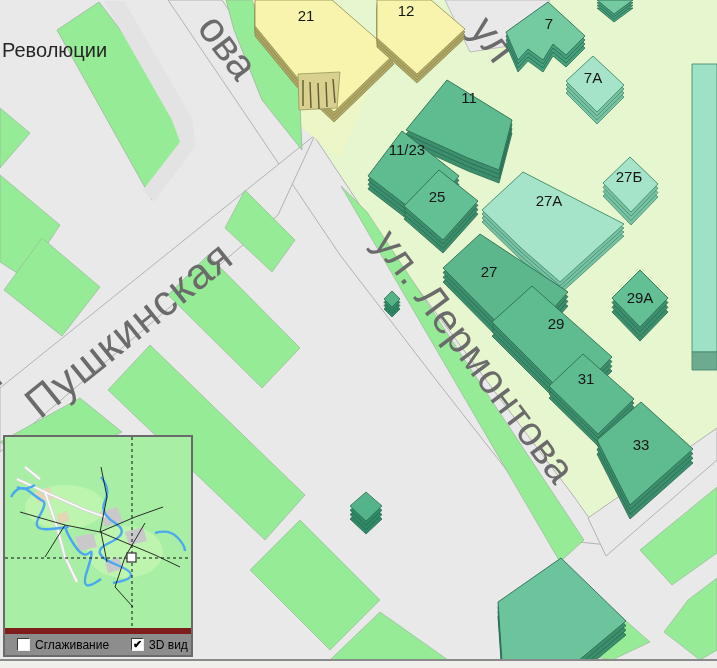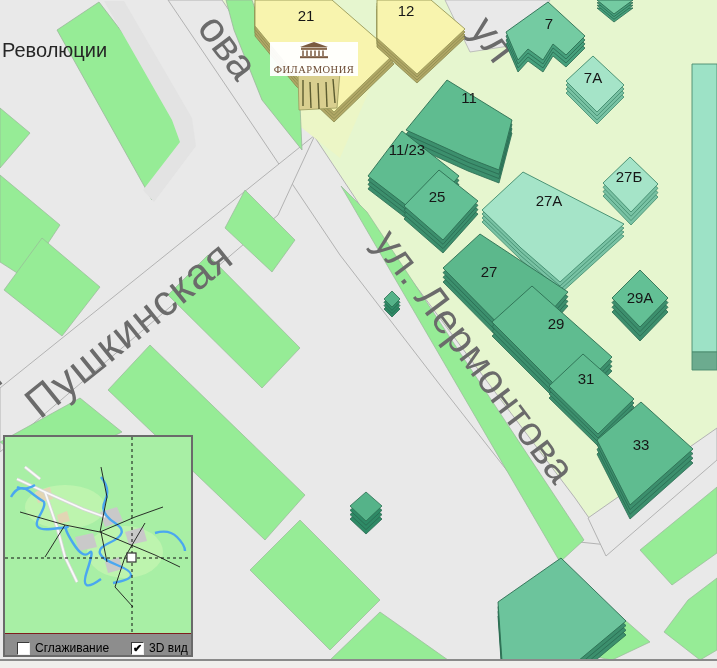--- a/index.html
+++ b/index.html
@@ -13,21 +13,21 @@
   
   .poi-card{position:absolute;left:270px;top:42px;width:88px;height:34px;
             background:rgba(255,255,255,0.95);text-align:center;overflow:hidden;}
   .poi-card .poi-name{display:block;margin-top:1px;font-family:"Liberation Serif",serif;
             font-size:10.5px;letter-spacing:.5px;color:#6b4a32;white-space:nowrap;}
   
   .minimap{position:absolute;left:3px;top:435px;width:190px;height:222px;
            border:2px solid #6a6a6a;background:#a8efa5;box-sizing:border-box;}
   .mm-map{position:relative;width:186px;height:197px;overflow:hidden;}
   .mm-bar{position:absolute;left:0;bottom:0;width:186px;height:21px;background:#8d8d8d;
-          border-top:1px solid #7f1d1d;display:flex;align-items:flex-end;}
+          border-top:6px solid #7f1d1d;display:flex;align-items:center;}
   .mm-check{display:flex;align-items:center;cursor:default;}
   .mm-check.first{margin-left:12px;}
   .mm-check.second{margin-left:22px;}
   .mm-box{display:inline-block;width:13px;height:13px;background:#ffffff;box-sizing:border-box;
           border-top:1px solid #3a3a3a;border-left:1px solid #3a3a3a;
           border-bottom:1px solid #f0f0f0;border-right:1px solid #f0f0f0;
           font-size:11px;line-height:11px;text-align:center;color:#000;font-weight:bold;}
   .mm-label{margin-left:5px;font-size:12px;color:#000;}
   
   .win-bottom{position:absolute;left:0;top:659px;width:717px;height:9px;
@@ -177,36 +177,20 @@
       <text class="bnum" x="549" y="206">27А</text>
       <text class="bnum" x="629" y="182">27Б</text>
       <text class="bnum" x="489" y="277">27</text>
       <text class="bnum" x="556" y="329">29</text>
       <text class="bnum" x="640" y="303">29А</text>
       <text class="bnum" x="586" y="384">31</text>
       <text class="bnum" x="641" y="450">33</text>
     </g>
   </svg>
 
-  <div class="poi-card">
-    <svg width="30" height="17" viewBox="0 0 30 17">
-      <polygon points="15,0 29,5 1,5" fill="#7a5a40"></polygon>
-      <rect x="2" y="5.5" width="26" height="2.4" fill="#8a6a4e"></rect>
-      <g stroke="#7a5a40" stroke-width="1.5">
-        <line x1="4" y1="8.5" x2="4" y2="14"></line>
-          <line x1="8" y1="8.5" x2="8" y2="14"></line>
-        <line x1="12" y1="8.5" x2="12" y2="14"></line>
-          <line x1="16" y1="8.5" x2="16" y2="14"></line>
-        <line x1="20" y1="8.5" x2="20" y2="14"></line>
-          <line x1="24" y1="8.5" x2="24" y2="14"></line>
-      </g>
-      <rect x="1" y="14.2" width="28" height="2" fill="#7a5a40"></rect>
-    </svg>
-    <span class="poi-name">ФИЛАРМОНИЯ</span>
-  </div>
 
   <div class="minimap">
     <div class="mm-map">
       <svg width="186" height="197" viewBox="0 0 186 197">
         <rect x="0" y="0" width="186" height="197" fill="#a8efa5"></rect>
         <ellipse cx="60" cy="70" rx="40" ry="22" fill="#bdf4ae"></ellipse>
         <ellipse cx="120" cy="115" rx="38" ry="26" fill="#bdf4ae"></ellipse>
 
         <polygon points="95,75 112,70 118,84 100,90" fill="#c9c9c9"></polygon>
         <polygon points="120,95 138,90 142,104 124,108" fill="#c9c9c9"></polygon>

